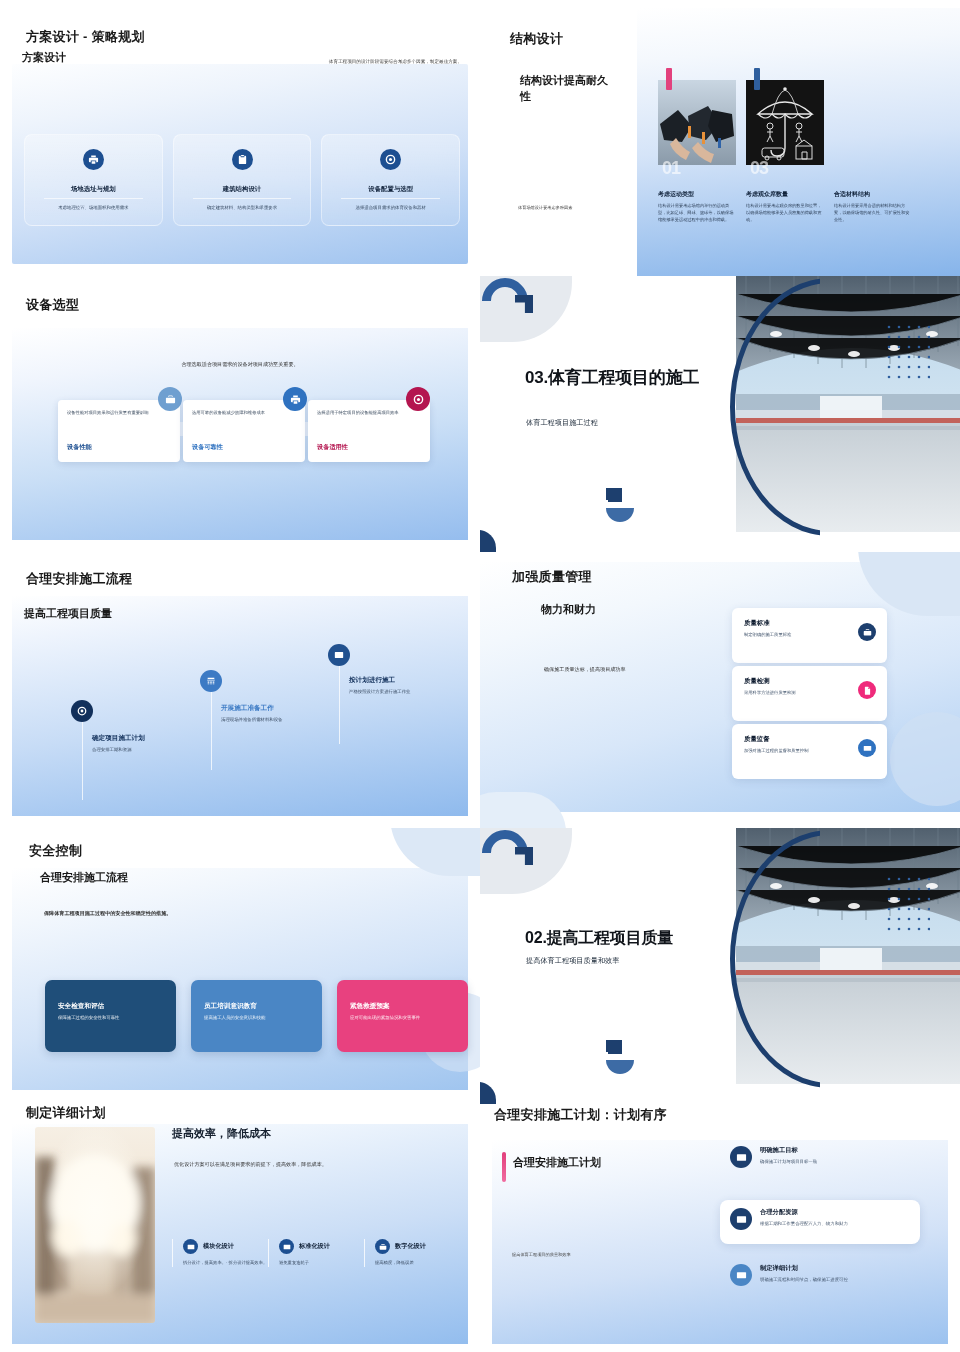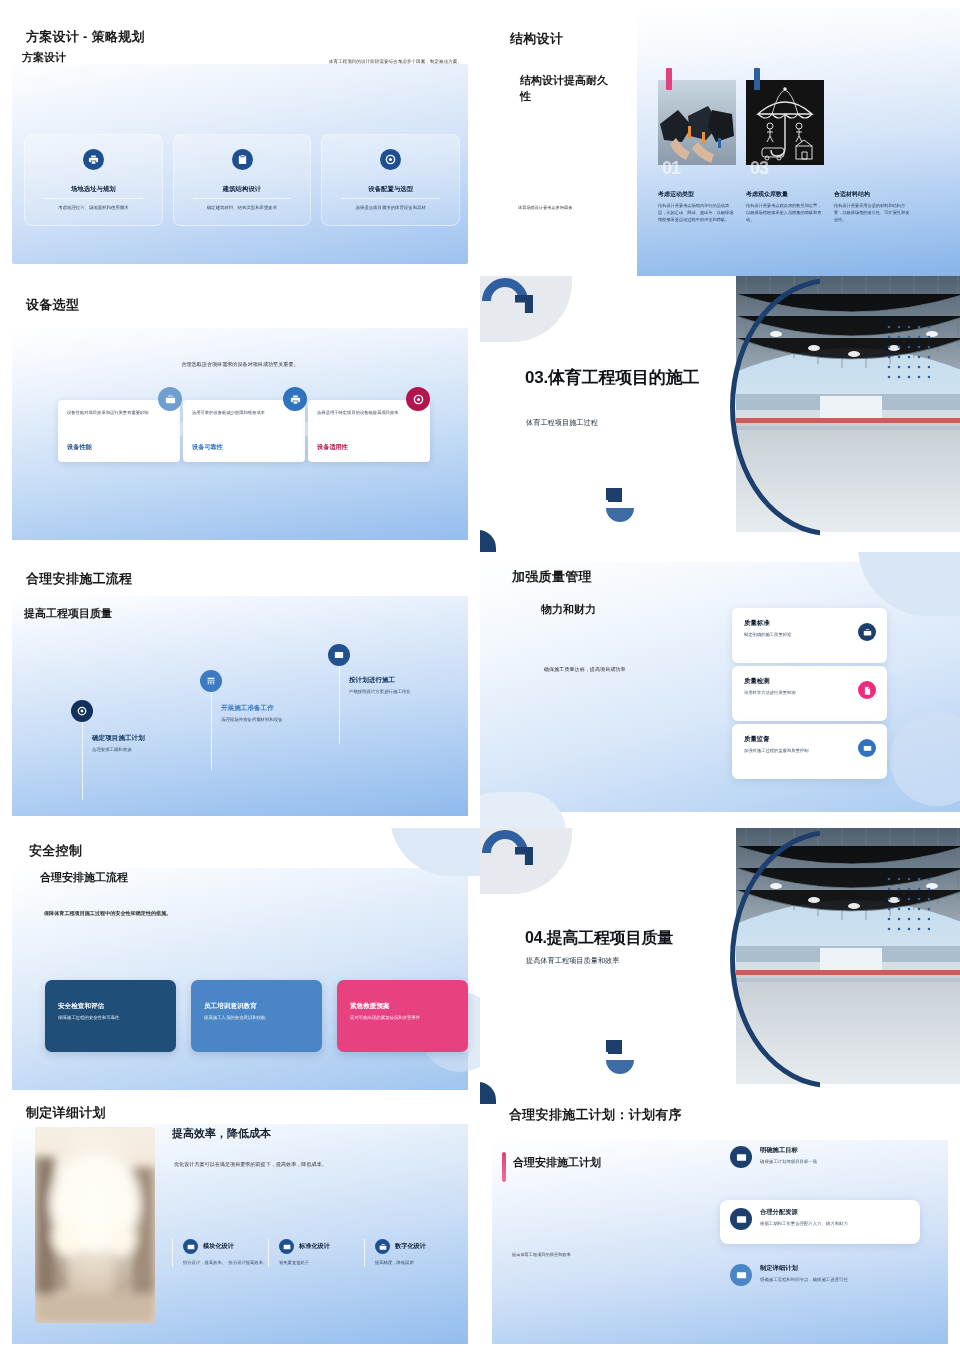--- a/index.html
+++ b/index.html
@@ -572,21 +572,21 @@
             <circle cx="43" cy="43" r="1.3"></circle>
             <circle cx="3" cy="53" r="1.3"></circle>
             <circle cx="13" cy="53" r="1.3"></circle>
             <circle cx="23" cy="53" r="1.3"></circle>
             <circle cx="33" cy="53" r="1.3"></circle>
             <circle cx="43" cy="53" r="1.3"></circle>
           </g>
         </svg>
     </div>
     <div class="cover-bl"></div>
-    <div class="cover-title" style="top:100px;width:230px;font-size:16px">04.提高工程项目质量</div>
+    <div class="cover-title" style="top:100px;width:230px;font-size:16px">02.提高工程项目质量</div>
     <div class="cover-sub" style="top:128px">提高体育工程项目质量和效率</div>
   </div>
 
   <div class="slide">
     <div class="s9-panel"></div>
     <div style="position:absolute;left:26px;top:0px" class="s-title">制定详细计划</div>
 
     <div class="s9-photo">
       <svg width="120" height="196" viewBox="0 0 120 196">
         <defs>
@@ -654,21 +654,21 @@
             </span>
           <h4>数字化设计</h4>
         </div>
         <p>提高精度，降低误差</p>
       </div>
     </div>
   </div>
 
   <div class="slide">
     <div class="s10-panel"></div>
-    <div style="position:absolute;left:29px;top:2px" class="s-title">合理安排施工计划：计划有序</div>
+    <div style="position:absolute;left:14px;top:2px" class="s-title">合理安排施工计划：计划有序</div>
     <div class="s10-bar"></div>
     <div style="position:absolute;left:33px;top:51px" class="s-sub">合理安排施工计划</div>
     <div style="position:absolute;left:32px;top:148px;width:170px" class="micro">提高体育工程项目的质量和效率</div>
 
     <div class="s10-row" style="top:42px">
       <span class="ico" style="background:#1d3f6e">
           <svg width="11" height="11">
             <use href="#i-image"></use>
           </svg>
         </span>

